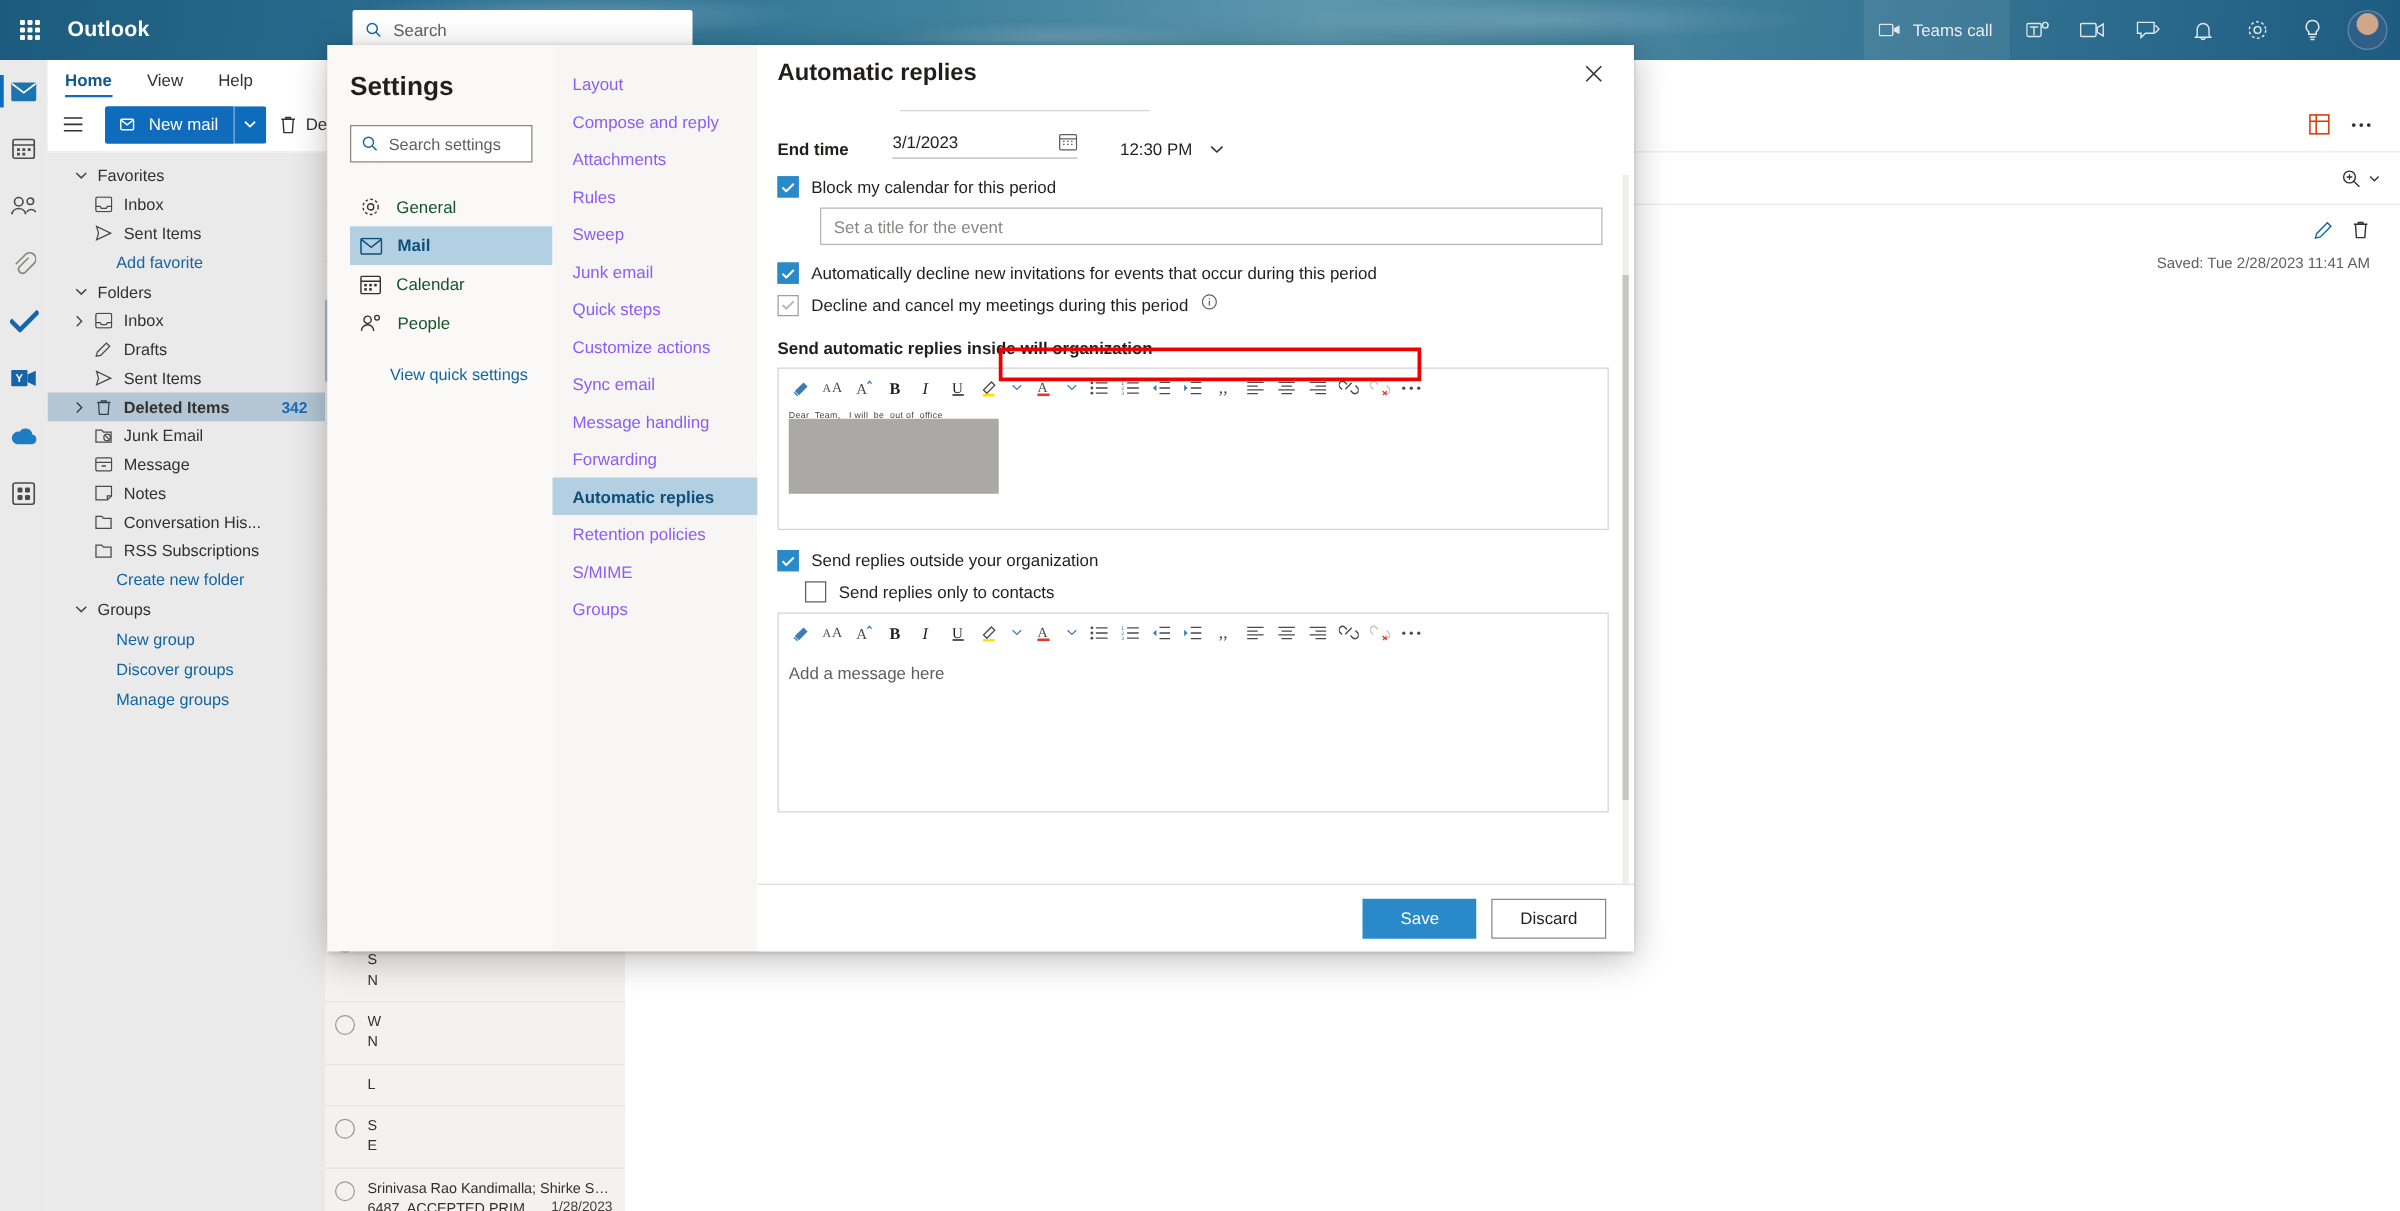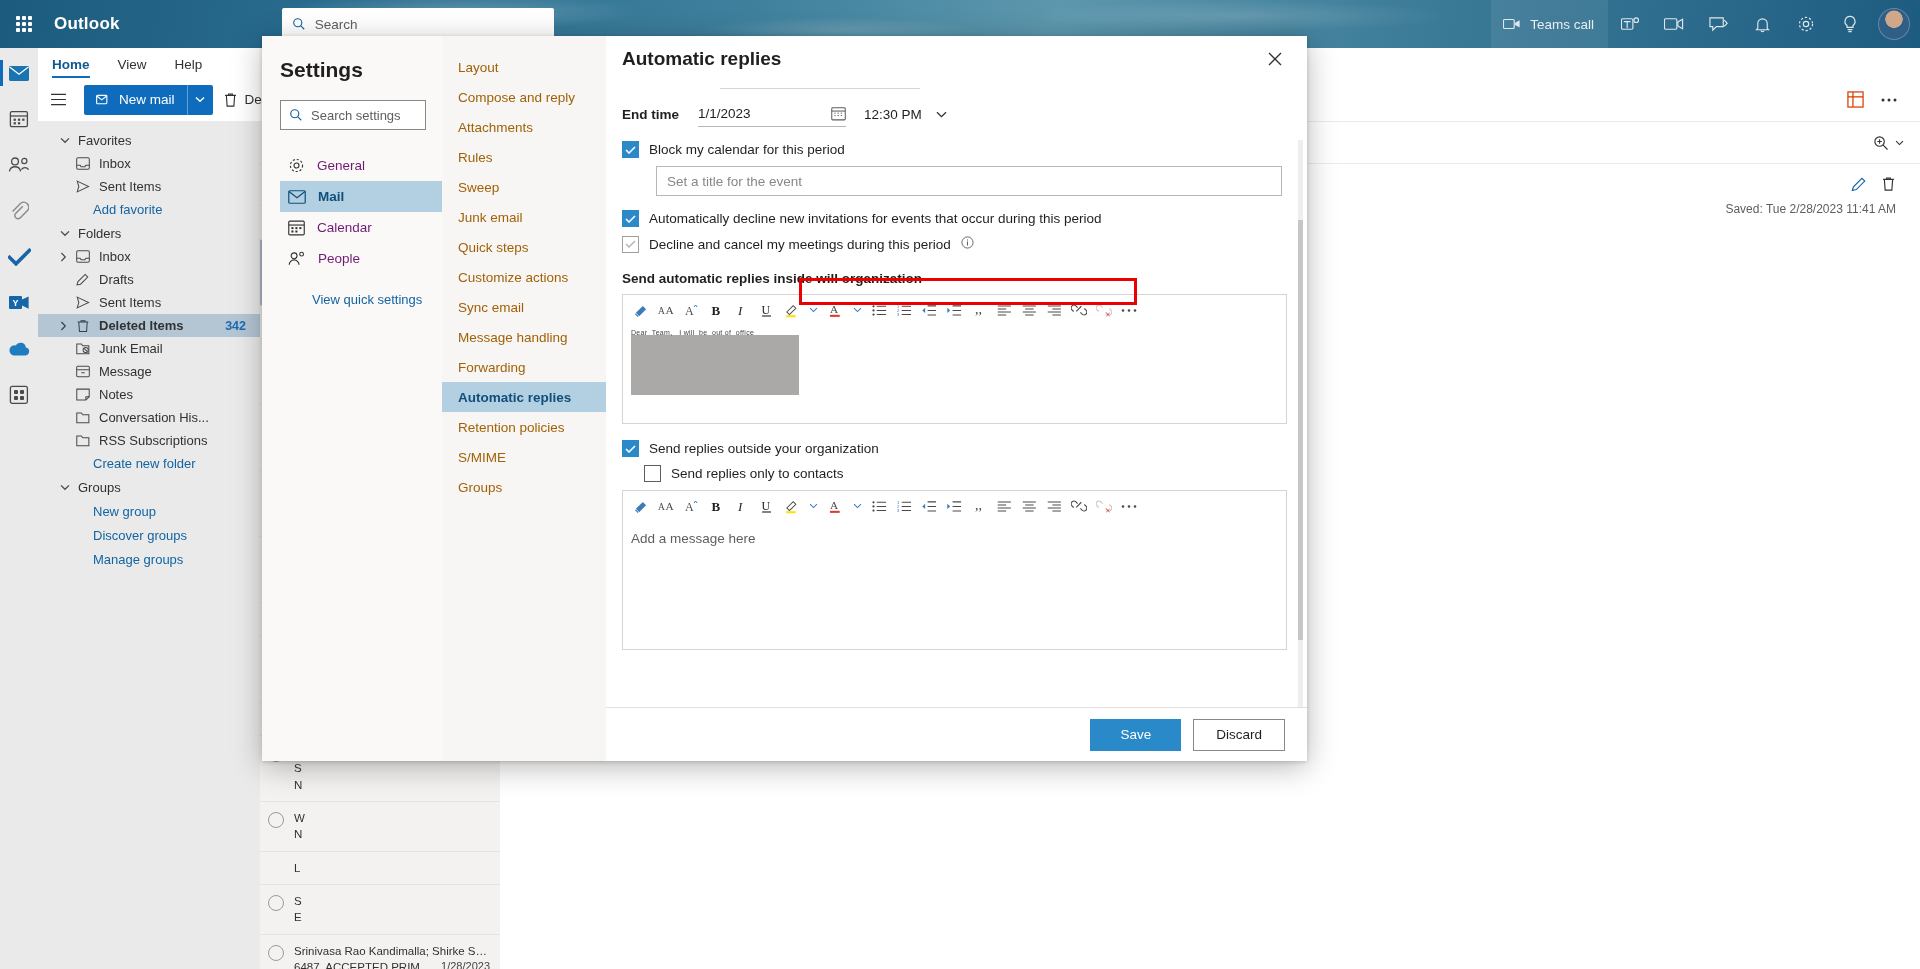--- a/index.html
+++ b/index.html
@@ -145,36 +145,36 @@
     z-index:60; display:flex; flex-direction:column;
   }
   .dlg-body { display:flex; flex:1; min-height:0; }
   .dlg-left { width:180px; background:#faf9f8; padding:22px 0 0 18px; }
   .dlg-title { font-size:21px; font-weight:600; color:#201f1e; margin-bottom:18px; }
   .dlg-search {
     width:146px; height:30px; border:1px solid #8a8886; background:#fff;
     display:flex; align-items:center; padding:0 8px; gap:8px; margin-bottom:20px;
   }
   .dlg-search span { font-size:13px; color:#605e5c; }
-  .cat { display:flex; align-items:center; gap:12px; height:31px; padding-left:8px; font-size:13.5px; color:#701a75; width:162px; }
+  .cat { display:flex; align-items:center; gap:12px; height:31px; padding-left:8px; font-size:13.5px; color:#14532d; width:162px; }
   .cat.active { background:#b3d0e3; color:#0f4f7a; font-weight:600; }
   .quick { color:#1264a3; font-size:13px; padding-left:32px; margin-top:18px; }
 
   .dlg-mid { width:164px; background:#f7f6f5; padding-top:16px; }
-  .sub { height:30px; display:flex; align-items:center; padding-left:16px; font-size:13.5px; color:#a16207; }
+  .sub { height:30px; display:flex; align-items:center; padding-left:16px; font-size:13.5px; color:#8b5cf6; }
   .sub.active { background:#b3d0e3; color:#0f4f7a; font-weight:600; }
 
   .dlg-right { flex:1; background:#fff; display:flex; flex-direction:column; min-width:0; position:relative; }
   .dlg-rh { height:46px; display:flex; align-items:center; padding:0 18px 0 16px; }
   .dlg-rh h2 { font-size:19px; font-weight:600; color:#201f1e; }
   .dlg-close { margin-left:auto; width:28px; height:28px; display:flex; align-items:center; justify-content:center; }
   .dlg-scroll { flex:1; overflow:hidden; padding:6px 20px 0 16px; position:relative; }
   .fadeline { height:1px; background:#d6d4d2; width:200px; margin:0 0 0 98px; }
 
-  .rowline { display:flex; align-items:center; gap:18px; margin-top:12px; }
+  .rowline { display:flex; align-items:flex-end; gap:34px; margin-top:12px; }
   .lbl { font-size:13.5px; color:#201f1e; font-weight:600; width:58px; }
   .datefield {
     width:148px; border-bottom:1px solid #b9b7b5; height:26px; display:flex;
     align-items:center; justify-content:space-between; font-size:13.5px; color:#201f1e;
   }
   .timefield { display:flex; align-items:center; gap:14px; font-size:13.5px; color:#201f1e; }
 
   .cbrow { display:flex; align-items:center; gap:10px; margin-top:14px; }
   .cb { width:17px; height:17px; border:1.4px solid #605e5c; background:#fff; flex:0 0 17px; }
   .cb.on { background:#2a8ac9; border-color:#2a8ac9; display:flex; align-items:center; justify-content:center; }
@@ -760,21 +760,21 @@
               </svg>
           </div>
         </div>
 
         <div class="dlg-scroll">
           <div class="fadeline"></div>
 
           <div class="rowline">
             <div class="lbl">End time</div>
             <div class="datefield">
-              <span>1/1/2023</span>
+              <span>3/1/2023</span>
               <svg width="15" height="15" viewBox="0 0 16 16">
                   <rect x="0.8" y="1.8" width="14.4" height="13" rx="1" fill="none" stroke="#605e5c" stroke-width="1.1"></rect>
                   <path d="M0.9 5.4h14.3" stroke="#605e5c" stroke-width="1.1"></path>
                   <path d="M3.6 7.6h1.4M7 7.6h1.4M10.4 7.6h1.4M3.6 10.2h1.4M7 10.2h1.4M10.4 10.2h1.4" stroke="#605e5c" stroke-width="1"></path>
                 </svg>
             </div>
             <div class="timefield">
               <span>12:30 PM</span>
               <svg width="11" height="7" viewBox="0 0 11 7">
                   <path d="M1 1.3 5.5 5.6 10 1.3" fill="none" stroke="#323130" stroke-width="1.3"></path>

